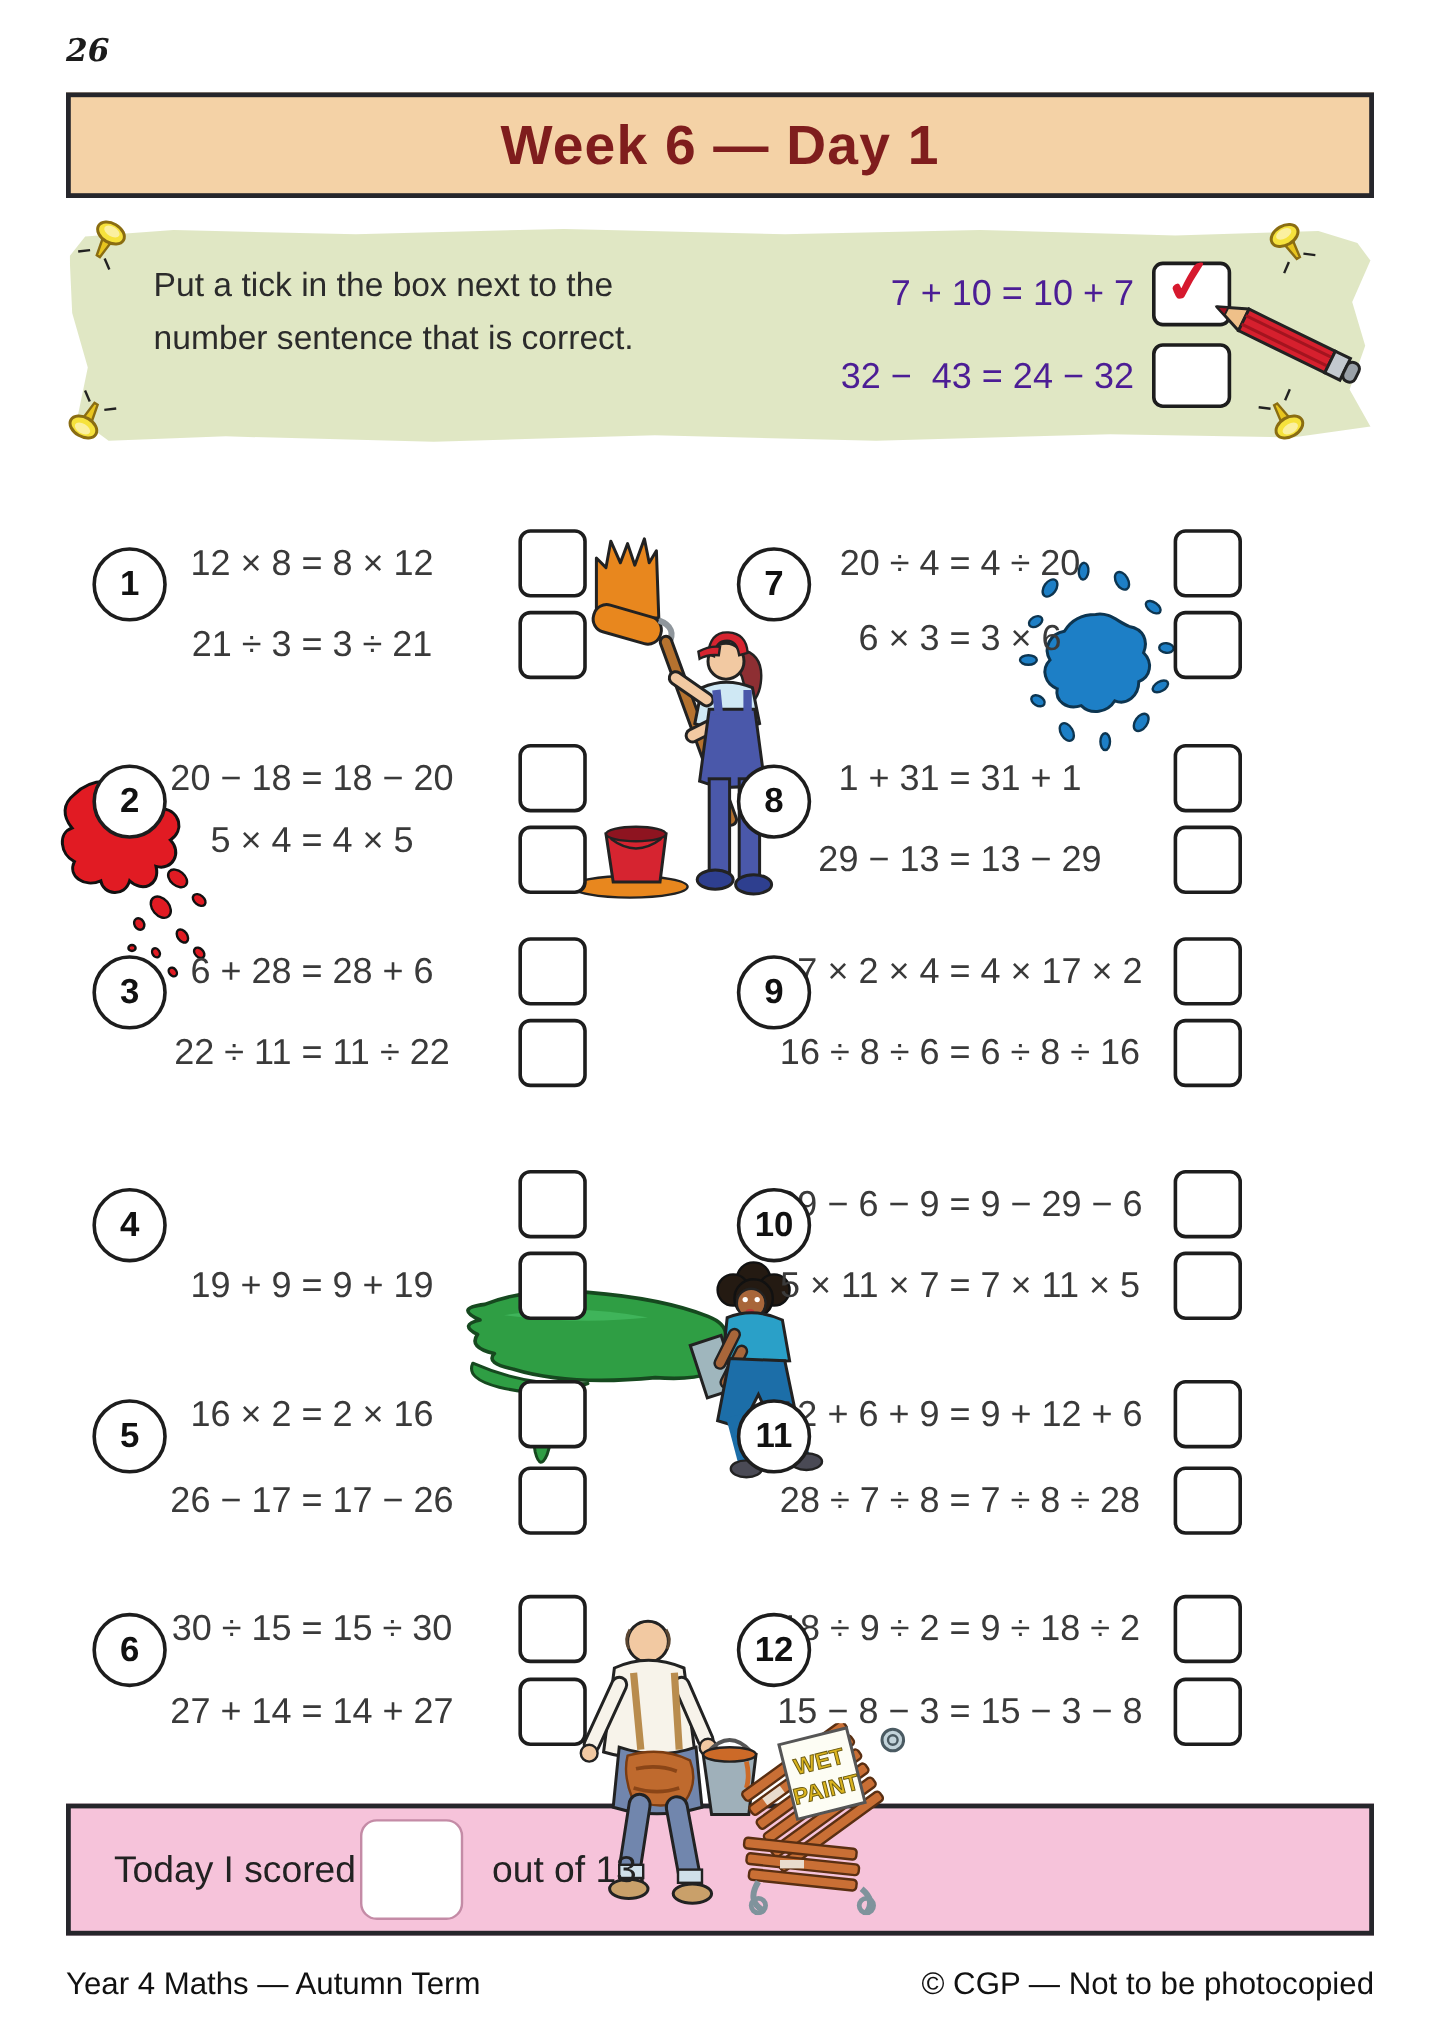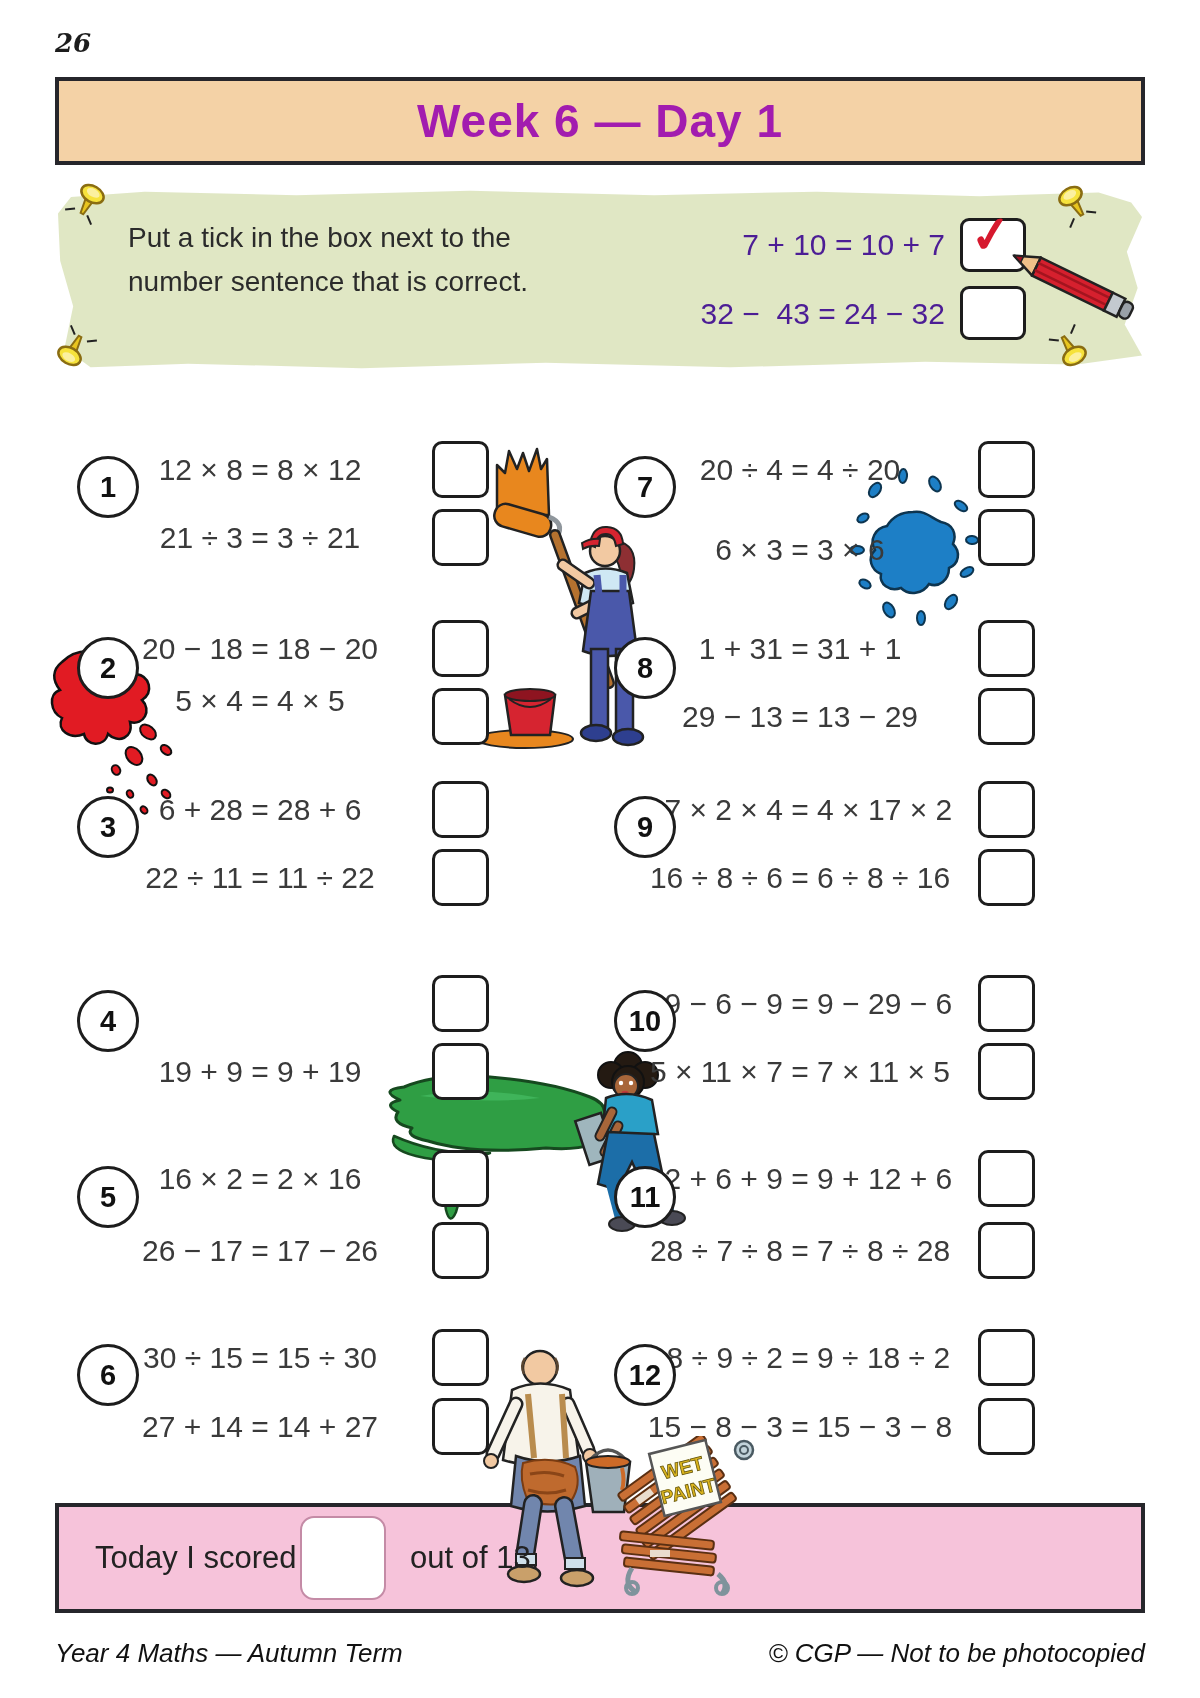--- a/index.html
+++ b/index.html
@@ -10,21 +10,21 @@
   
   .page-number{
     position:absolute;left:55px;top:28px;font-family:"DejaVu Serif", serif;
     font-style:italic;font-weight:bold;font-size:26px;color:#1c1c1c;
   }
   .title-banner{
     position:absolute;left:55px;top:77px;width:1090px;height:88px;box-sizing:border-box;
     background:var(--title_banner,#f4d2a6);border:4px solid var(--border_dark,#26262b);
     display:flex;align-items:center;justify-content:center;z-index:1;
   }
-  .title-banner .t{font-size:46px;font-weight:bold;color:#a21caf;letter-spacing:1px;}
+  .title-banner .t{font-size:46px;font-weight:bold;color:#7f1d1d;letter-spacing:1px;}
   
   .note-banner{position:absolute;left:58px;top:188px;width:1084px;height:182px;z-index:1;}
   .nb-fill{
     position:absolute;left:0;top:0;width:100%;height:100%;
     background:var(--instruction_banner,#e0e7c4);
     clip-path:polygon(0% 14%,1.2% 5%,8% 2%,22% 4%,38% 1.5%,55% 4%,70% 2%,85% 4.5%,96% 2.5%,99% 8%,100% 16%,98.6% 35%,99.6% 55%,98.4% 75%,100% 92%,94% 97%,80% 95.5%,62% 98.5%,45% 96%,28% 99%,12% 96.5%,3% 98.5%,0.6% 88%,1.4% 65%,0.2% 40%);
     filter:drop-shadow(1px 1px 0 #5a6148) drop-shadow(4px 5px 0 rgba(122,130,102,.45));
   }
   .instr{position:absolute;left:70px;font-size:28px;line-height:44px;color:#2b2b2b;}
   .ex-eq{position:absolute;left:562px;width:325px;text-align:right;font-size:30px;line-height:54px;color:#4c1d95;white-space:pre;}
@@ -50,21 +50,21 @@
   
   .score-banner{
     position:absolute;left:55px;top:1503px;width:1090px;height:110px;box-sizing:border-box;
     background:var(--score_banner,#f6c3da);border:4px solid var(--border_dark,#26262b);z-index:1;
   }
   .score-text{position:absolute;top:1540px;font-size:31px;color:#222;z-index:2;}
   .score-box{
     position:absolute;left:300px;top:1516px;width:86px;height:84px;box-sizing:border-box;
     background:#fff;border:2px solid #c48ba6;border-radius:14px;z-index:2;
   }
-  .footer{position:absolute;top:1638px;font-size:26px;font-style:italic;color:#111;}
+  .footer{position:absolute;top:1638px;font-size:26px;color:#111;}
 </style>
 </head>
 <body>
 
 <div id="page">
 
   <div class="page-number">26</div>
   <div class="title-banner">
     <div class="t">Week 6 — Day 1</div>
   </div>
@@ -315,21 +315,21 @@
 
   <div class="badge" style="left:77px;top:1344px">6</div>
   <div class="qt" style="left:105px;top:1329px;width:310px">30 ÷ 15 = 15 ÷ 30</div>
   <div class="cb" style="left:432px;top:1329px"></div>
   <div class="qt" style="left:105px;top:1398px;width:310px">27 + 14 = 14 + 27</div>
   <div class="cb" style="left:432px;top:1398px"></div>
 
   <div class="badge" style="left:614px;top:456px">7</div>
   <div class="qt" style="left:635px;top:441px;width:330px">20 ÷ 4 = 4 ÷ 20</div>
   <div class="cb" style="left:978px;top:441px"></div>
-  <div class="qt" style="left:635px;top:521px;width:330px">6 × 3 = 3 × 6</div>
+  <div class="qt" style="left:635px;top:504px;width:330px">6 × 3 = 3 × 6</div>
   <div class="cb" style="left:978px;top:509px"></div>
 
   <div class="badge" style="left:614px;top:637px">8</div>
   <div class="qt" style="left:635px;top:620px;width:330px">1 + 31 = 31 + 1</div>
   <div class="cb" style="left:978px;top:620px"></div>
   <div class="qt" style="left:635px;top:688px;width:330px">29 − 13 = 13 − 29</div>
   <div class="cb" style="left:978px;top:688px"></div>
 
   <div class="badge" style="left:614px;top:796px">9</div>
   <div class="qt" style="left:635px;top:781px;width:330px">17 × 2 × 4 = 4 × 17 × 2</div>

